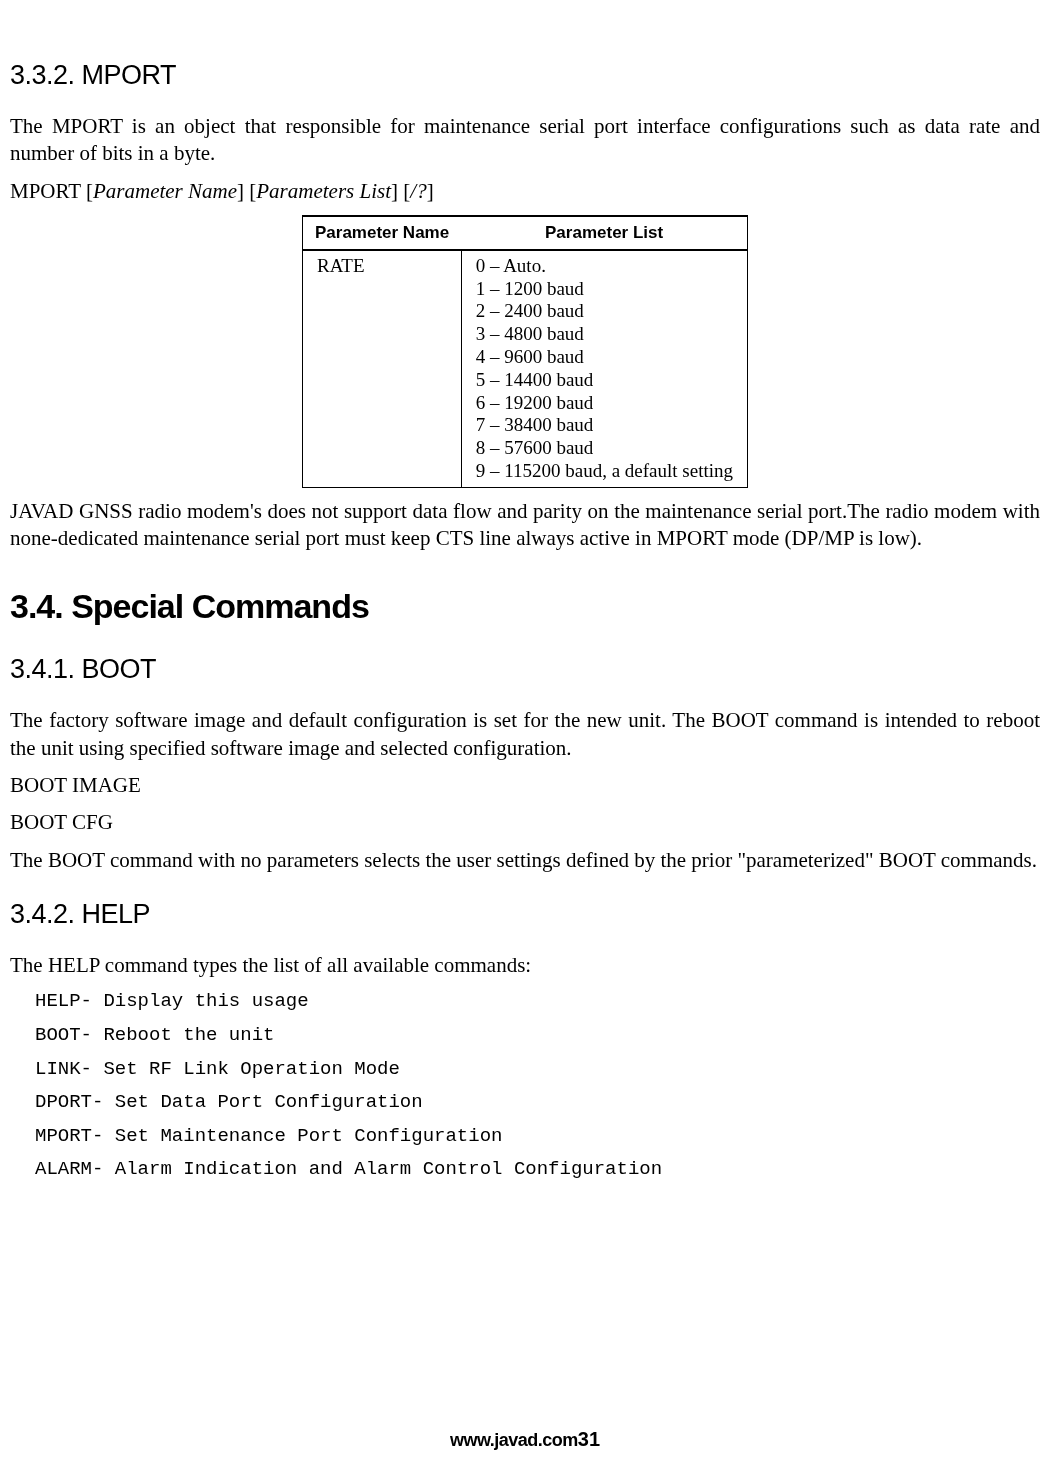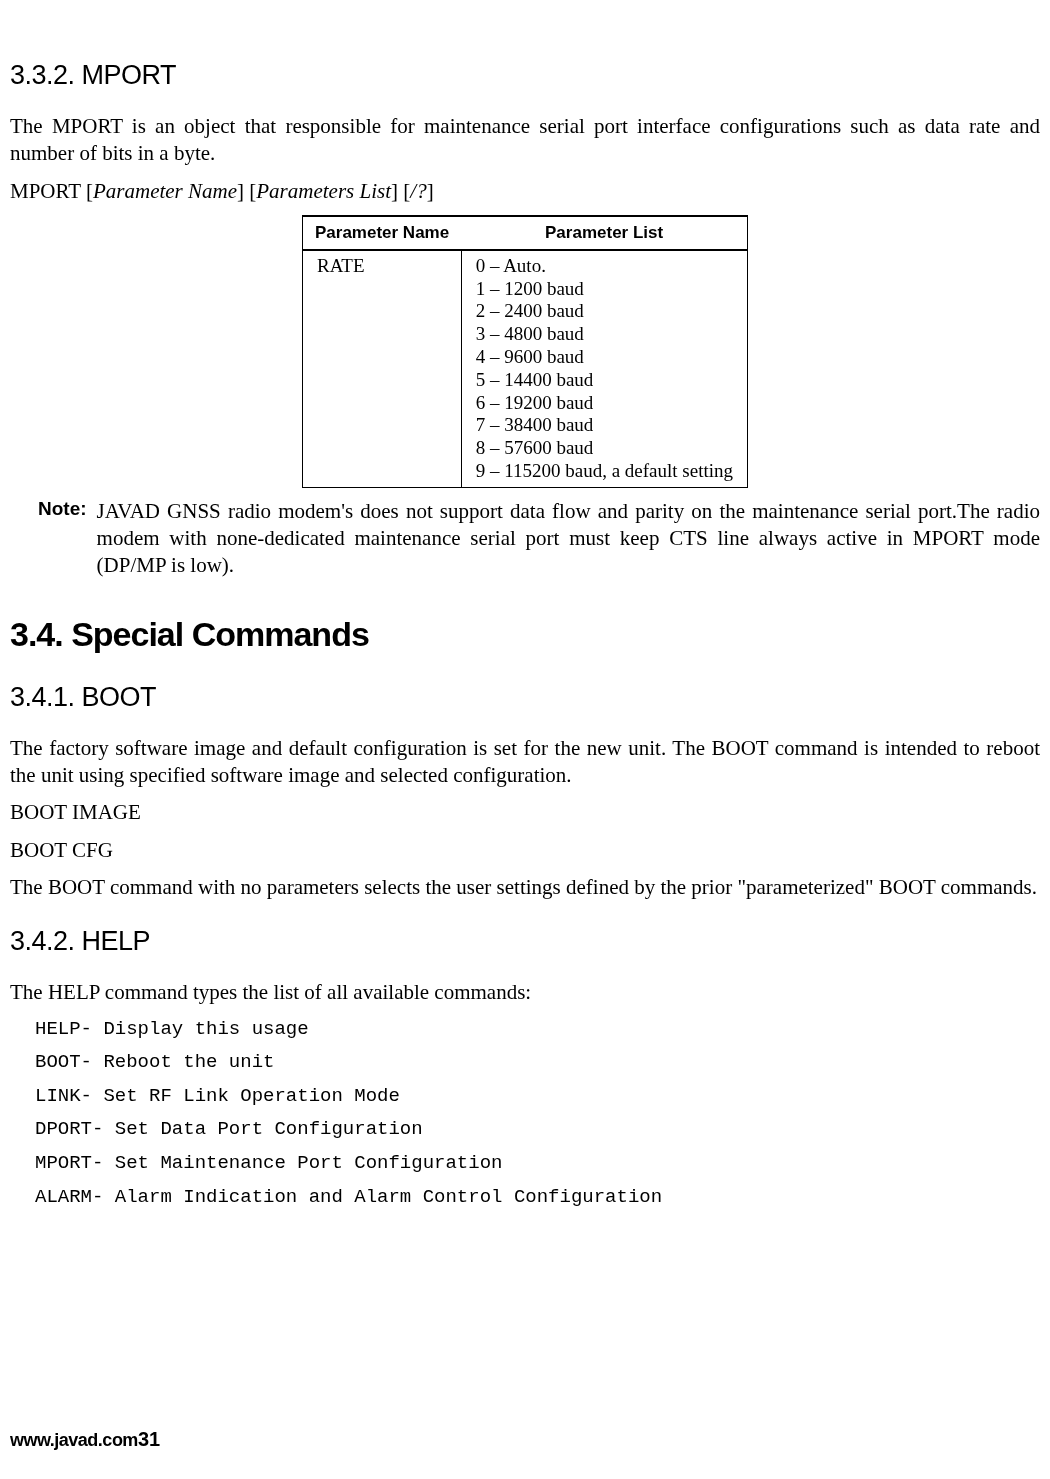--- a/index.html
+++ b/index.html
@@ -118,21 +118,21 @@
       margin-left: 25px;
       margin-bottom: 8px;
       line-height: 1.35;
     }
     .footer {
       position: absolute;
       bottom: 28px;
       left: 10px;
       right: 10px;
       display: flex;
-      justify-content: flex-start;
+      justify-content: center;
       align-items: baseline;
     }
     .footer-url {
       font-family: Arial, Helvetica, sans-serif;
       font-weight: 900;
       font-size: 18px;
       font-stretch: condensed;
       letter-spacing: -0.5px;
     }
     .footer-page {
@@ -174,21 +174,20 @@
       <div>6 – 19200 baud</div>
       <div>7 – 38400 baud</div>
       <div>8 – 57600 baud</div>
       <div>9 – 115200 baud, a default setting</div>
     </td>
   </tr>
 </tbody>
   </table>
 
 <div class="note-row">
-  <div class="note-label">Note:</div>
   <div class="note-body">JAVAD GNSS radio modem's does not support data flow and parity on the maintenance serial port.The radio modem with none-dedicated maintenance serial port must keep CTS line always active in MPORT mode (DP/MP is low).</div>
 </div>
 
 <h1>3.4. Special Commands</h1>
 
 <h2>3.4.1. BOOT</h2>
 
 <p>The factory software image and default configuration is set for the new unit. The BOOT command is intended to reboot the unit using specified software image and selected configuration.</p>
 <p>BOOT IMAGE</p>
 <p>BOOT CFG</p>

